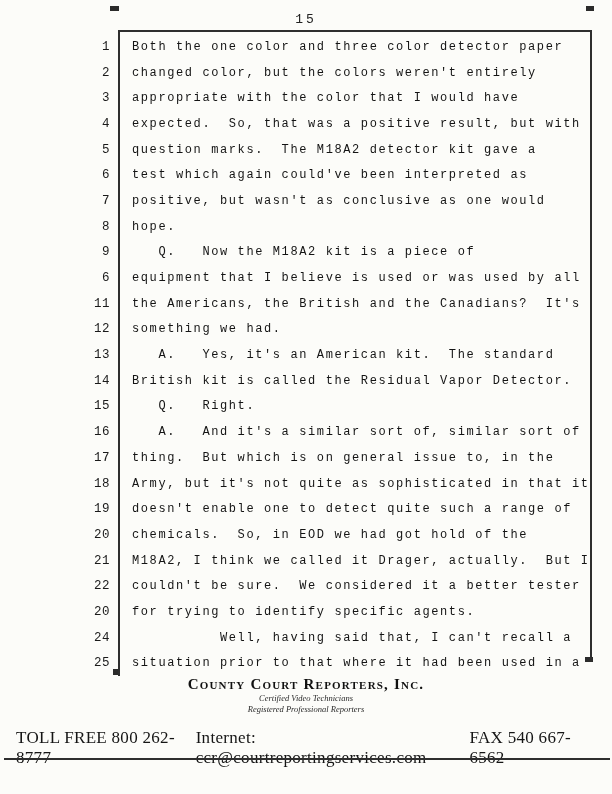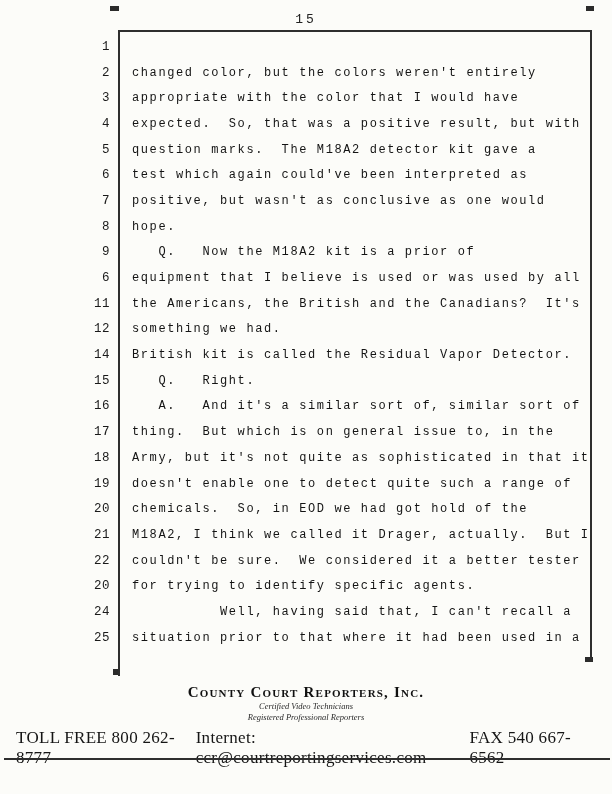--- a/index.html
+++ b/index.html
@@ -48,21 +48,21 @@
   .line-text {
     padding-left:22px; white-space:pre;
     letter-spacing:1.6px; color:#141414;
   }
 
   
   .footer { position:absolute; left:0; right:0; top:676px; text-align:center; }
   .company {
     font-family:"Liberation Serif","DejaVu Serif",serif;
     font-variant:small-caps; font-size:15px; letter-spacing:1.2px;
-    color:#111; font-weight:600;margin-top:8px;
+    color:#111; font-weight:600;
   }
   .tagline {
     font-family:"Liberation Serif","DejaVu Serif",serif;
     font-style:italic; font-size:8.5px; color:#2a2a2a;
     line-height:11px;
   }
   .contact {
     position:absolute; top:728px; left:16px; width:580px;
     display:flex; justify-content:space-between; align-items:flex-start;
     font-family:"Liberation Serif","DejaVu Serif",serif;
@@ -85,20 +85,21 @@
 
   <div class="page-no">15</div>
 
   <div class="rule top"></div>
   <div class="rule left"></div>
   <div class="rule right"></div>
 
   <div class="lines">
       <div class="line-row">
         <span class="line-no">1</span>
+        <span class="line-text">Both the one color and three color detector paper</span>
       </div>
       <div class="line-row">
         <span class="line-no">2</span>
         <span class="line-text">changed color, but the colors weren't entirely</span>
       </div>
       <div class="line-row">
         <span class="line-no">3</span>
         <span class="line-text">appropriate with the color that I would have</span>
       </div>
       <div class="line-row">
@@ -116,33 +117,37 @@
       <div class="line-row">
         <span class="line-no">7</span>
         <span class="line-text">positive, but wasn't as conclusive as one would</span>
       </div>
       <div class="line-row">
         <span class="line-no">8</span>
         <span class="line-text">hope.</span>
       </div>
       <div class="line-row">
         <span class="line-no">9</span>
-        <span class="line-text">   Q.   Now the M18A2 kit is a prior of</span>
+        <span class="line-text">   Q.   Now the M18A2 kit is a piece of</span>
       </div>
       <div class="line-row">
         <span class="line-no">6</span>
         <span class="line-text">equipment that I believe is used or was used by all</span>
       </div>
       <div class="line-row">
         <span class="line-no">11</span>
         <span class="line-text">the Americans, the British and the Canadians?  It's</span>
       </div>
       <div class="line-row">
         <span class="line-no">12</span>
         <span class="line-text">something we had.</span>
+      </div>
+      <div class="line-row">
+        <span class="line-no">13</span>
+        <span class="line-text">   A.   Yes, it's an American kit.  The standard</span>
       </div>
       <div class="line-row">
         <span class="line-no">14</span>
         <span class="line-text">British kit is called the Residual Vapor Detector.</span>
       </div>
       <div class="line-row">
         <span class="line-no">15</span>
         <span class="line-text">   Q.   Right.</span>
       </div>
       <div class="line-row">

